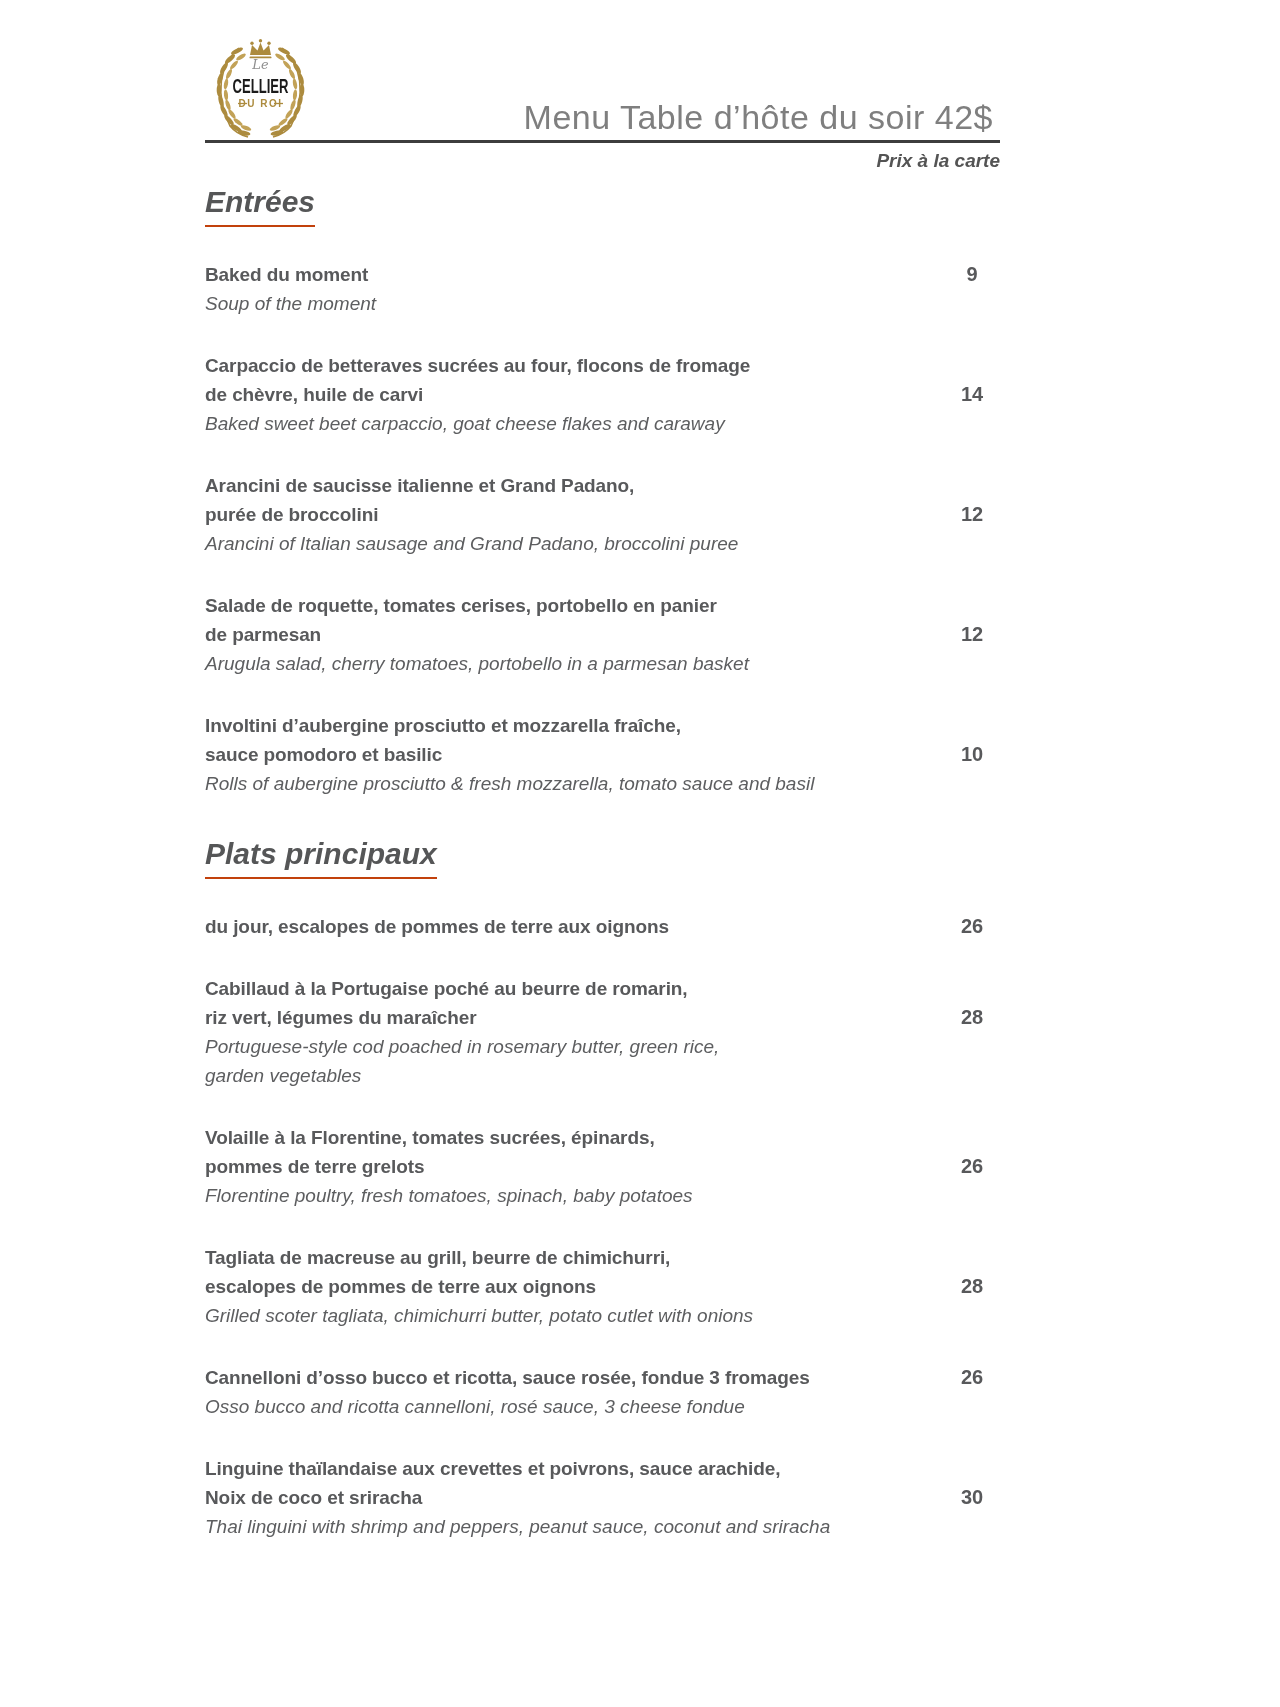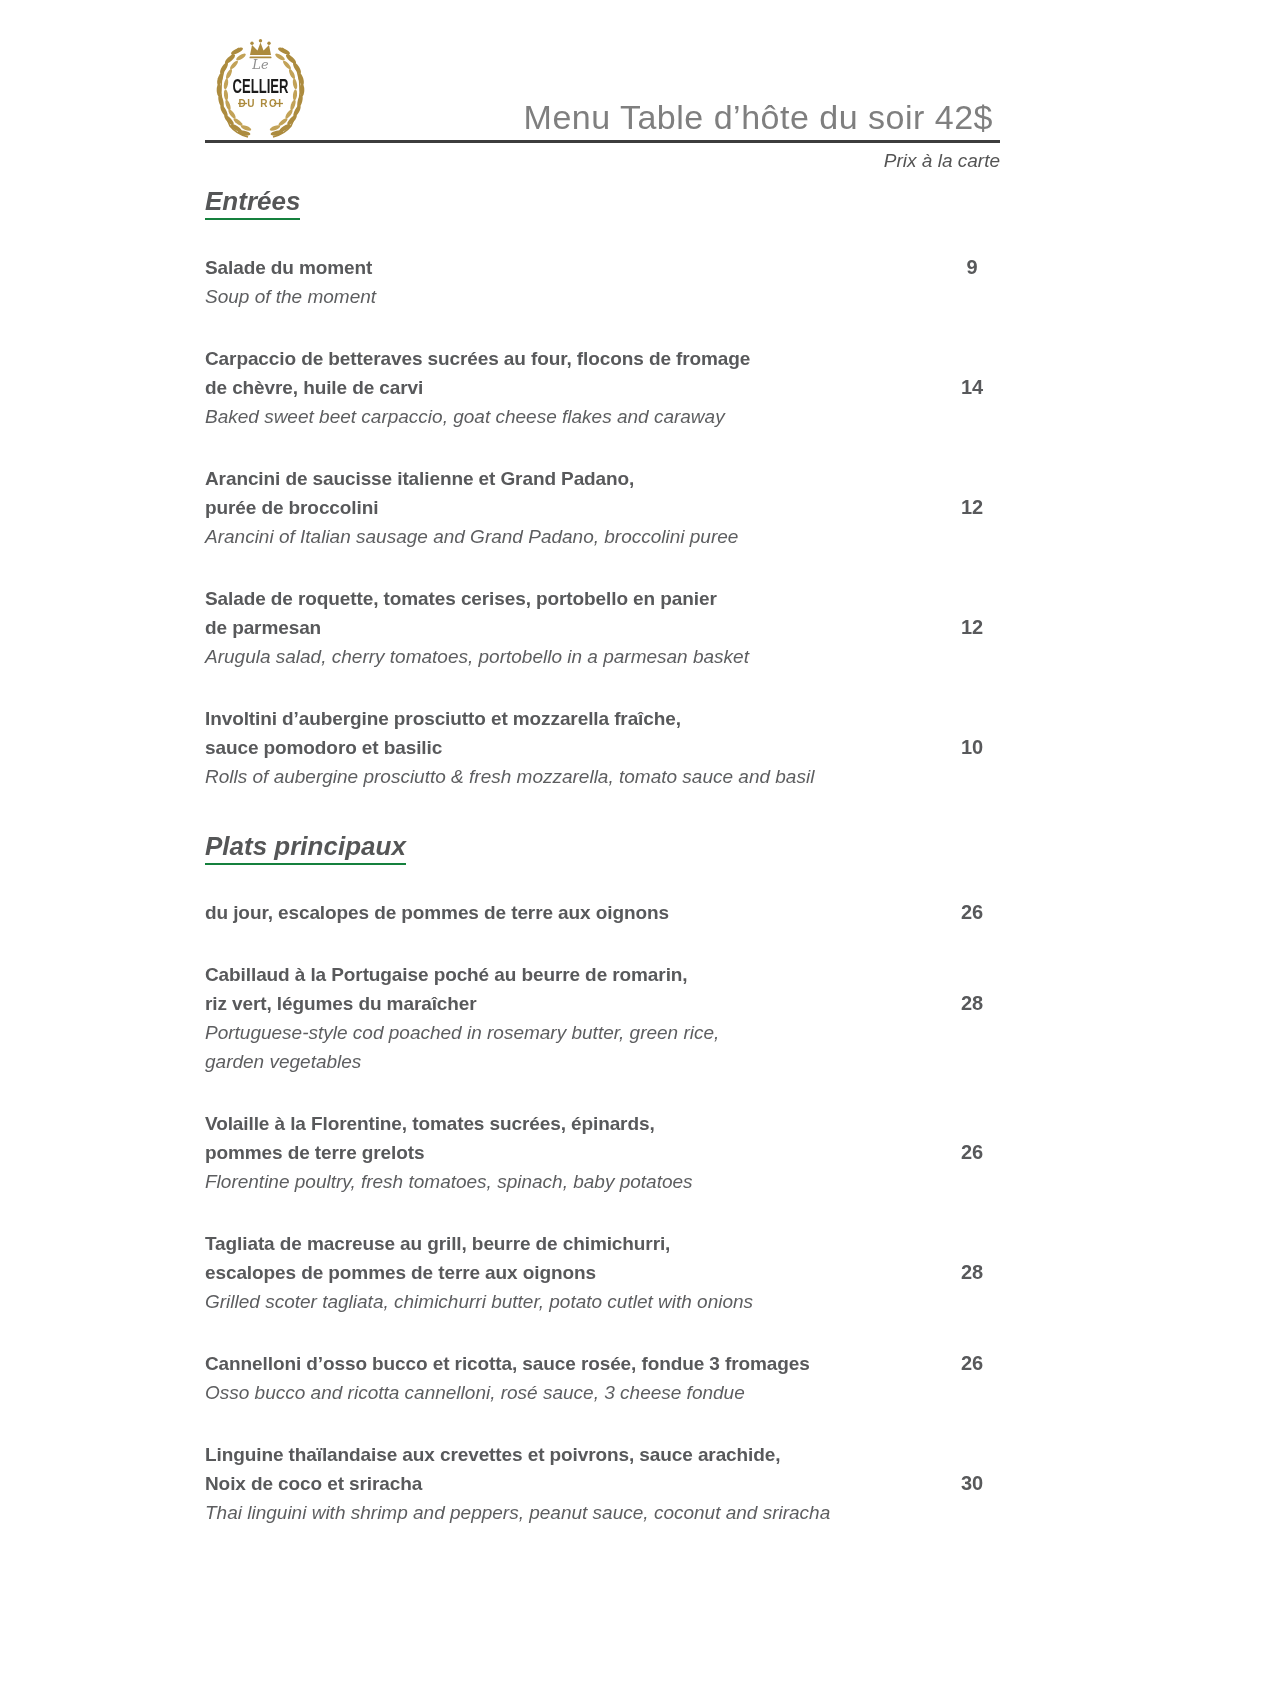--- a/index.html
+++ b/index.html
@@ -16,33 +16,33 @@
   .header { position:relative; height:150px; }
   .logo-wrap { position:absolute; left:2px; top:0; width:107px; height:100px;text-align:right; }
   .page-title {
     position:absolute; right:7px; top:60px;
     font-size:34px; line-height:38px; color:#7f7f7f; letter-spacing:.5px;
     white-space:nowrap;
   }
   .title-rule { position:absolute; left:0; right:0; top:102px; height:3px; background:#3d3d3d; }
   .subtitle {
     position:absolute; right:0; top:112px;
-    font-size:19px; font-weight:normal; font-style:italic; color:#545454;
+    font-size:19px; font-weight:bold; font-style:italic; color:#545454;
   }
 
   
   .section-heading-row { margin:0 0 33px 0; }
   .section-heading-row.second { margin-top:42px; }
   .section-heading {
     display:inline-block;
-    font-size:26px; line-height:27px;
+    font-size:30px; line-height:27px;
     font-weight:bold; font-style:italic;
     color:#555657;
-    border-bottom:2px solid #15803d;
-    padding-bottom:3px;
+    border-bottom:2px solid #c2410c;
+    padding-bottom:10px;
   }
 
   
   .menu-item { margin-bottom:33px; font-size:19px; line-height:29px; }
   .menu-section .menu-item:last-child { margin-bottom:0; }
   .item-head { display:flex; align-items:flex-end; }
   .item-name { flex:1 1 auto; font-weight:bold; letter-spacing:-0.1px; }
   .item-price { flex:0 0 56px; width:56px; text-align:center; font-weight:bold; font-size:20px; }
   .item-desc { font-style:italic; color:#5d5e60; }
 
@@ -107,21 +107,21 @@
   </div>
 
   <div class="menu-section">
     <div class="section-heading-row">
       <span class="section-heading">Entrées</span>
     </div>
 
     <div class="menu-item">
       <div class="item-head">
         <div class="item-name">
-          <div>Salade du moment</div>
+          <div>Baked du moment</div>
           <div></div>
         </div>
         <div class="item-price">9</div>
       </div>
       <div class="item-desc">
         <div>Soup of the moment</div>
         <div></div>
       </div>
     </div>
 

